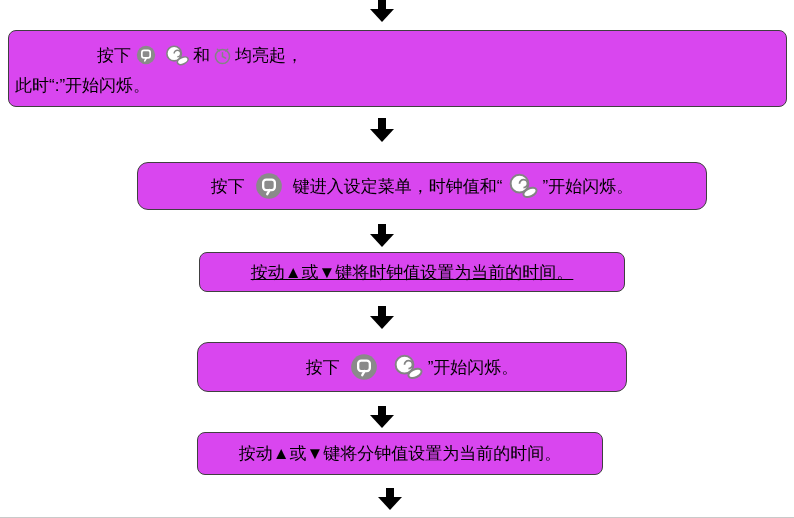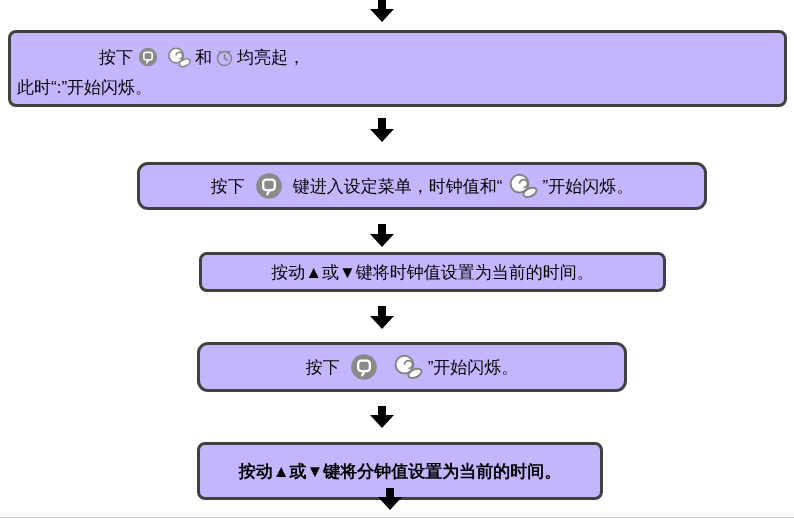--- a/index.html
+++ b/index.html
@@ -9,22 +9,22 @@
     height: 518px;
     background: #ffffff;
     font-family: "Liberation Sans", "DejaVu Sans", sans-serif;
     color: #000000;
     overflow: hidden;
   }
 
   
   .box {
     position: absolute;
-    background: #c4b5fd;
-    border: 3px solid #404040;
+    background: #d946ef;
+    border: 1px solid #404040;
     box-sizing: border-box;
     font-size: 17px;
     line-height: 1.0;
   }
   .box.rounded-sm { border-radius: 8px; }
   .box.rounded-md { border-radius: 11px; }
   .box-center {
     display: flex;
     align-items: center;
     justify-content: center;
@@ -135,21 +135,21 @@
       </svg>
     </span>
     <span class="seg">”开始闪烁。</span>
   </div>
 
   <div class="arrow" style="left:370px; top:224px;">
     <div class="stem" style="height:10px;"></div>
     <div class="head"></div>
   </div>
 
-  <div class="box rounded-sm box-center" style="left:199px; top:252px; width:467px; height:40px;">
+  <div class="box rounded-sm box-center" style="left:199px; top:252px; width:426px; height:40px;text-decoration:underline;">
     <span class="seg">按动▲或▼键将时钟值设置为当前的时间。</span>
   </div>
 
   <div class="arrow" style="left:370px; top:306px;">
     <div class="stem" style="height:10px;"></div>
     <div class="head"></div>
   </div>
 
   <div class="box rounded-md box-center" style="left:197px; top:342px; width:430px; height:50px;">
     <span class="seg">按下</span>
@@ -168,21 +168,21 @@
       </svg>
     </span>
     <span class="seg">”开始闪烁。</span>
   </div>
 
   <div class="arrow" style="left:370px; top:406px;">
     <div class="stem" style="height:9px;"></div>
     <div class="head"></div>
   </div>
 
-  <div class="box rounded-sm box-center" style="left:197px; top:442px; width:406px; height:58px;font-weight:bold;">
+  <div class="box rounded-sm box-center" style="left:197px; top:432px; width:406px; height:43px;">
     <span class="seg">按动▲或▼键将分钟值设置为当前的时间。</span>
   </div>
 
   <div class="arrow" style="left:378px; top:488px;">
     <div class="stem" style="height:9px;"></div>
     <div class="head"></div>
   </div>
 
   <div class="bottom-rule"></div>
 

